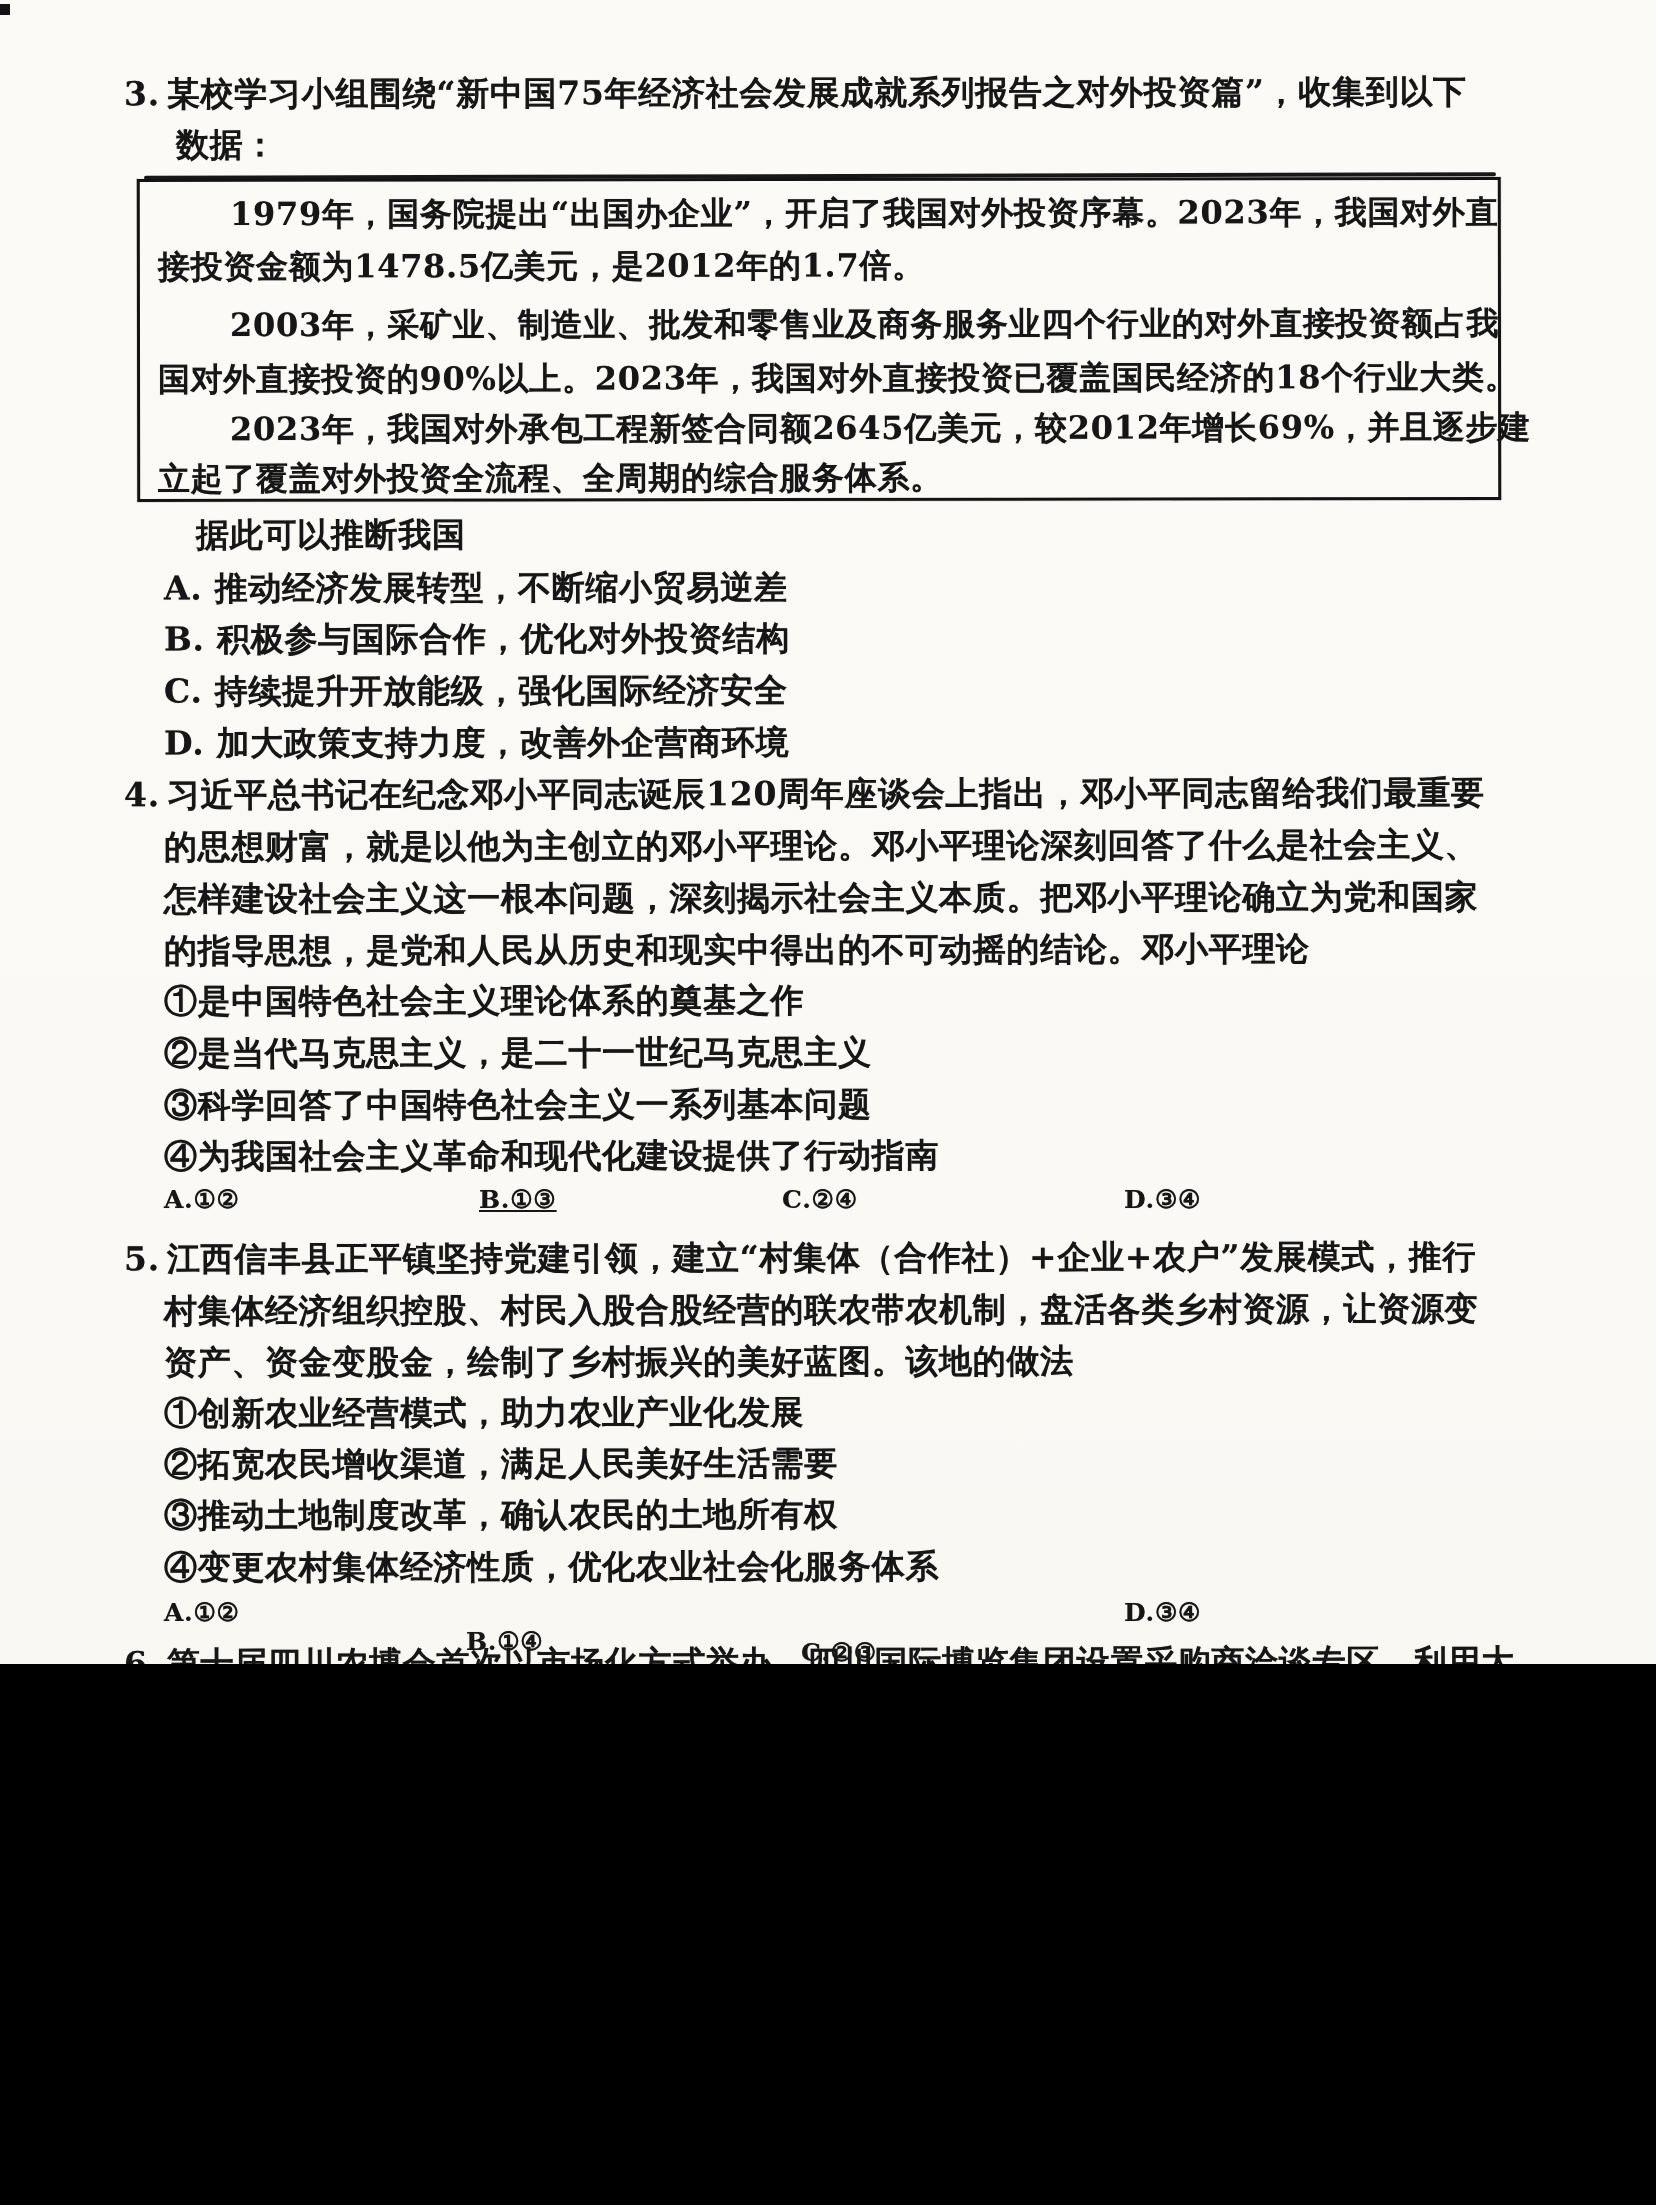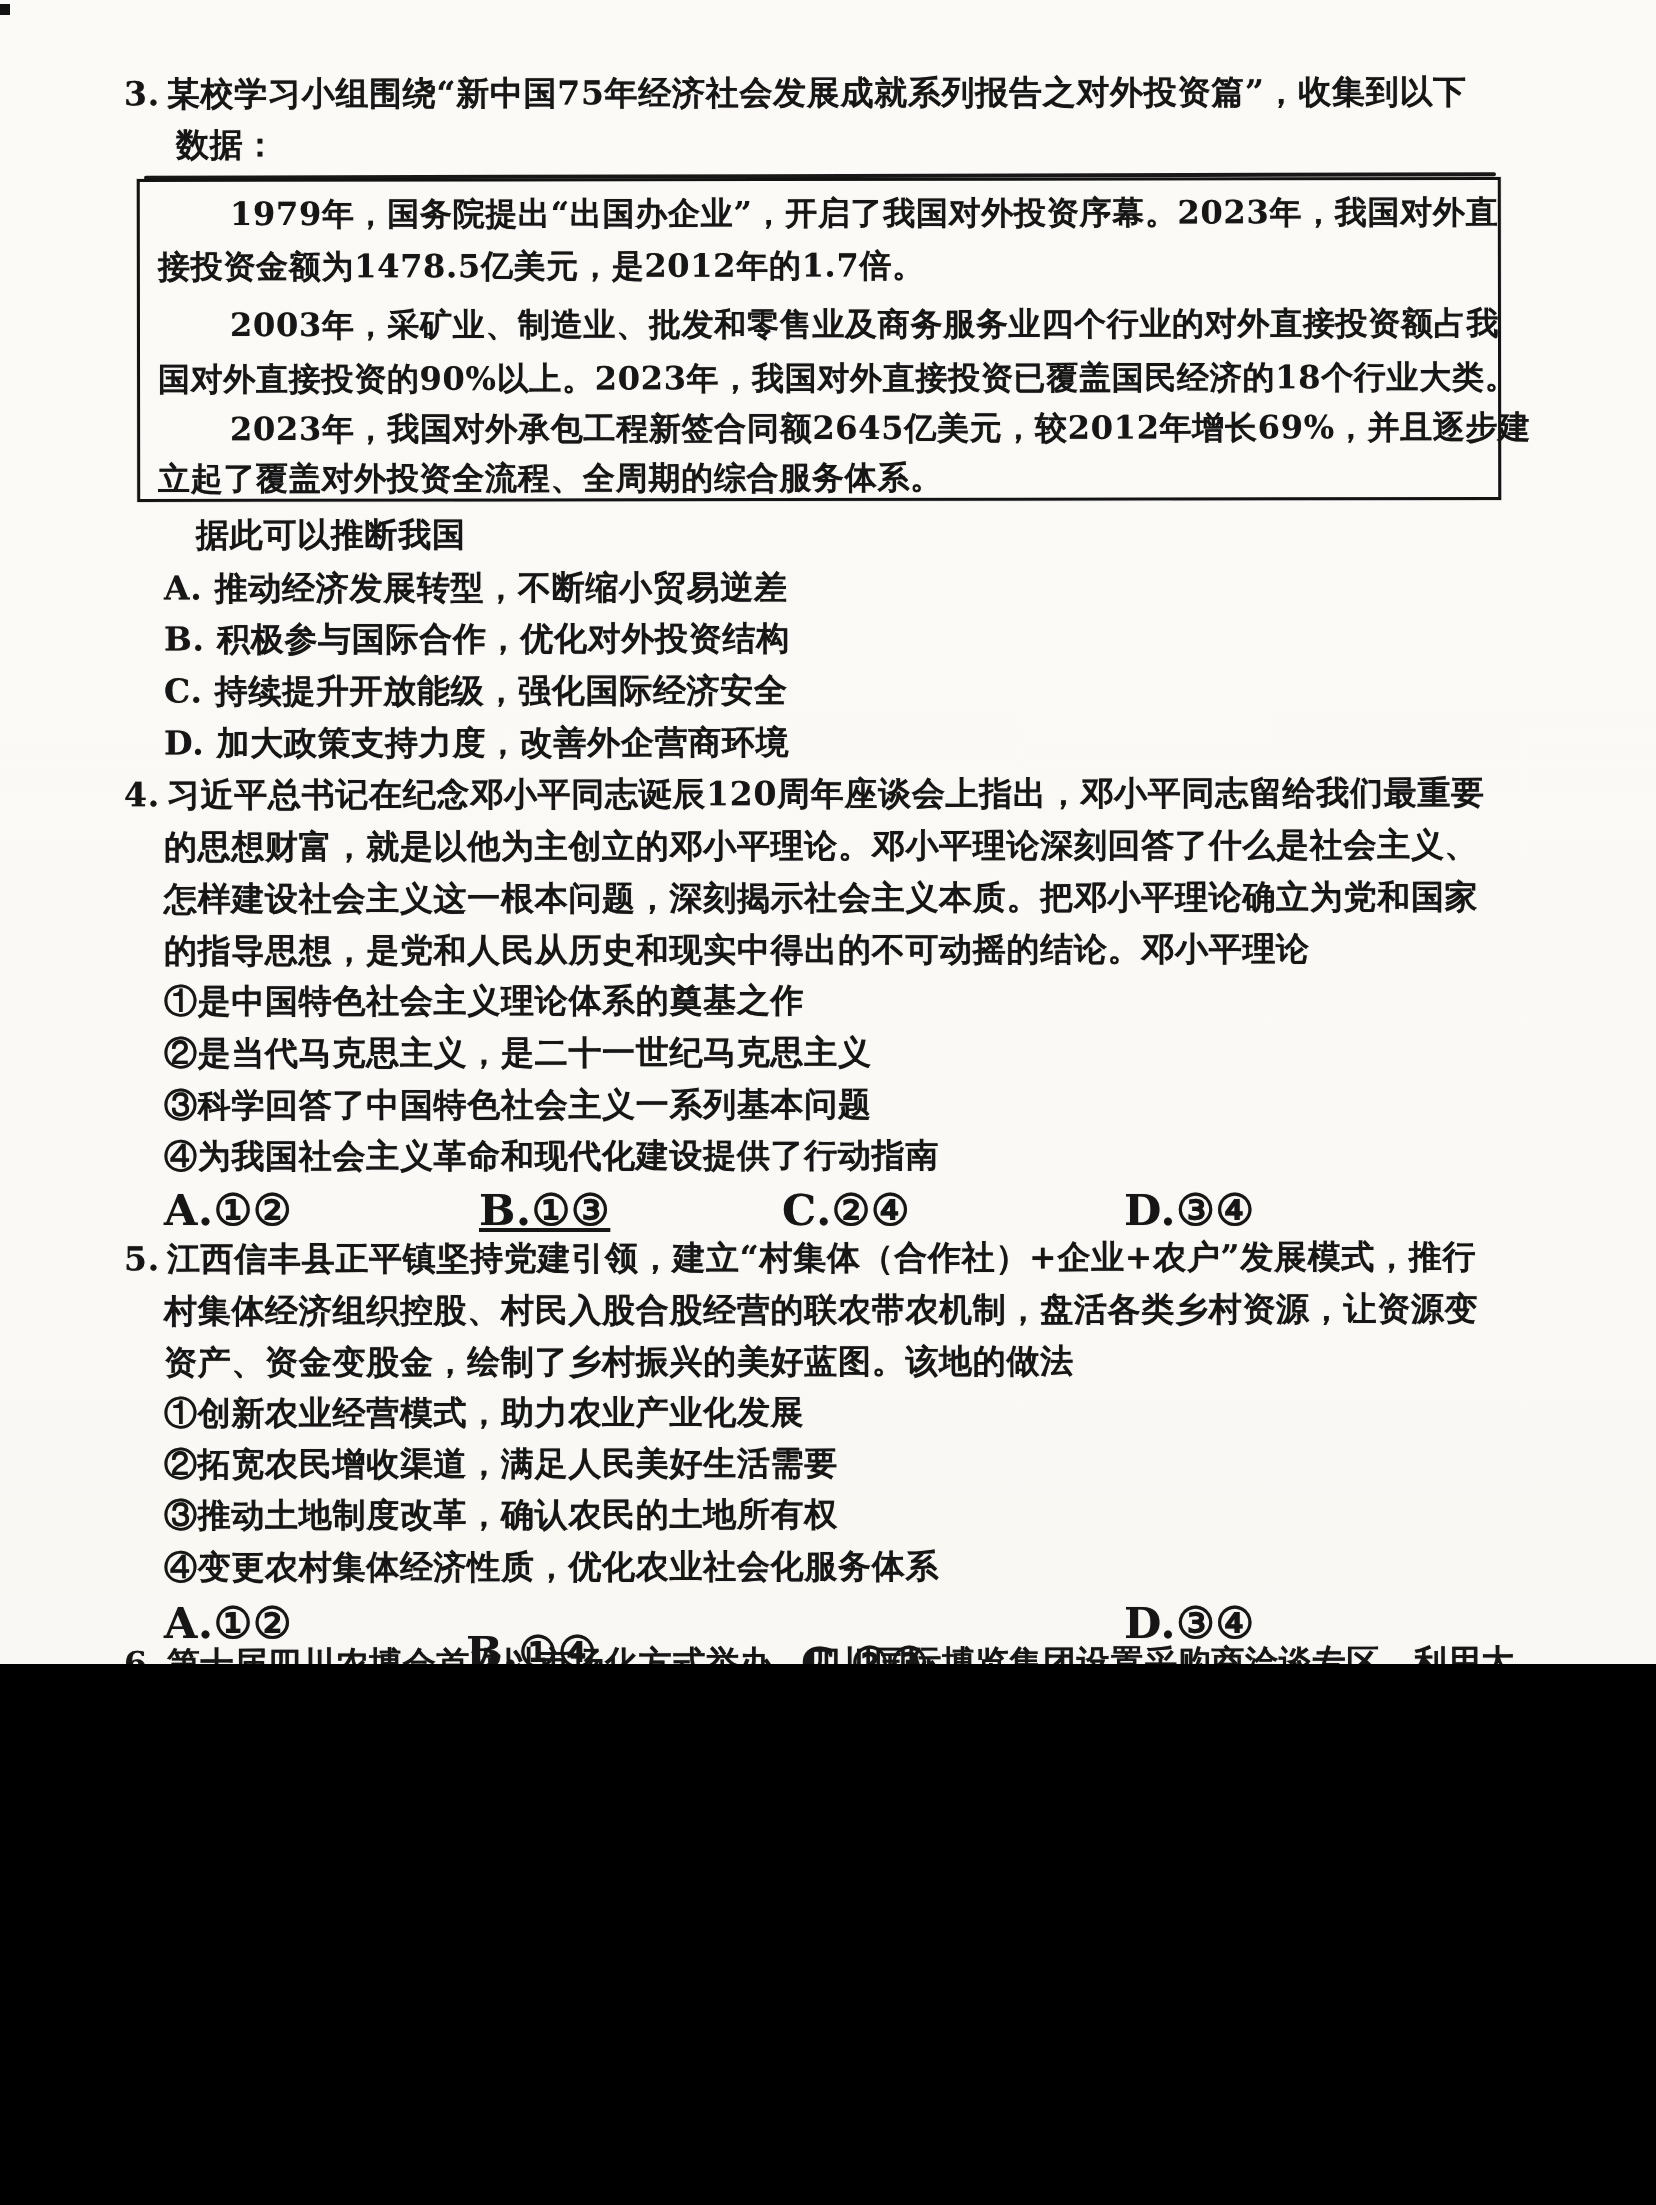--- a/index.html
+++ b/index.html
@@ -35,21 +35,21 @@
     box-shadow: 0 0 0 0.7px rgba(20,20,20,0.12);
   }
   .box-top-stroke {
     position: absolute;
     left: 144px; top: 174px;
     width: 1352px; height: 3.7px;
     background: #181818;
     transform: rotate(-0.15deg);
     border-radius: 2.2px;
   }
-  .opt { position: absolute; white-space: nowrap; font-size: 43px; font-weight: 700;
+  .opt { position: absolute; white-space: nowrap; font-size: 25px; font-weight: 700;
          letter-spacing: 0.7px; text-shadow: 0 0 0.7px rgba(25,25,25,0.55); }
   .redaction {
     position: absolute;
     left: 0; top: 1664px;
     width: 1657px; height: 541px;
     background: #000000;
   }
   .corner-mark {
     position: absolute;
     left: 0; top: 3.7px;

